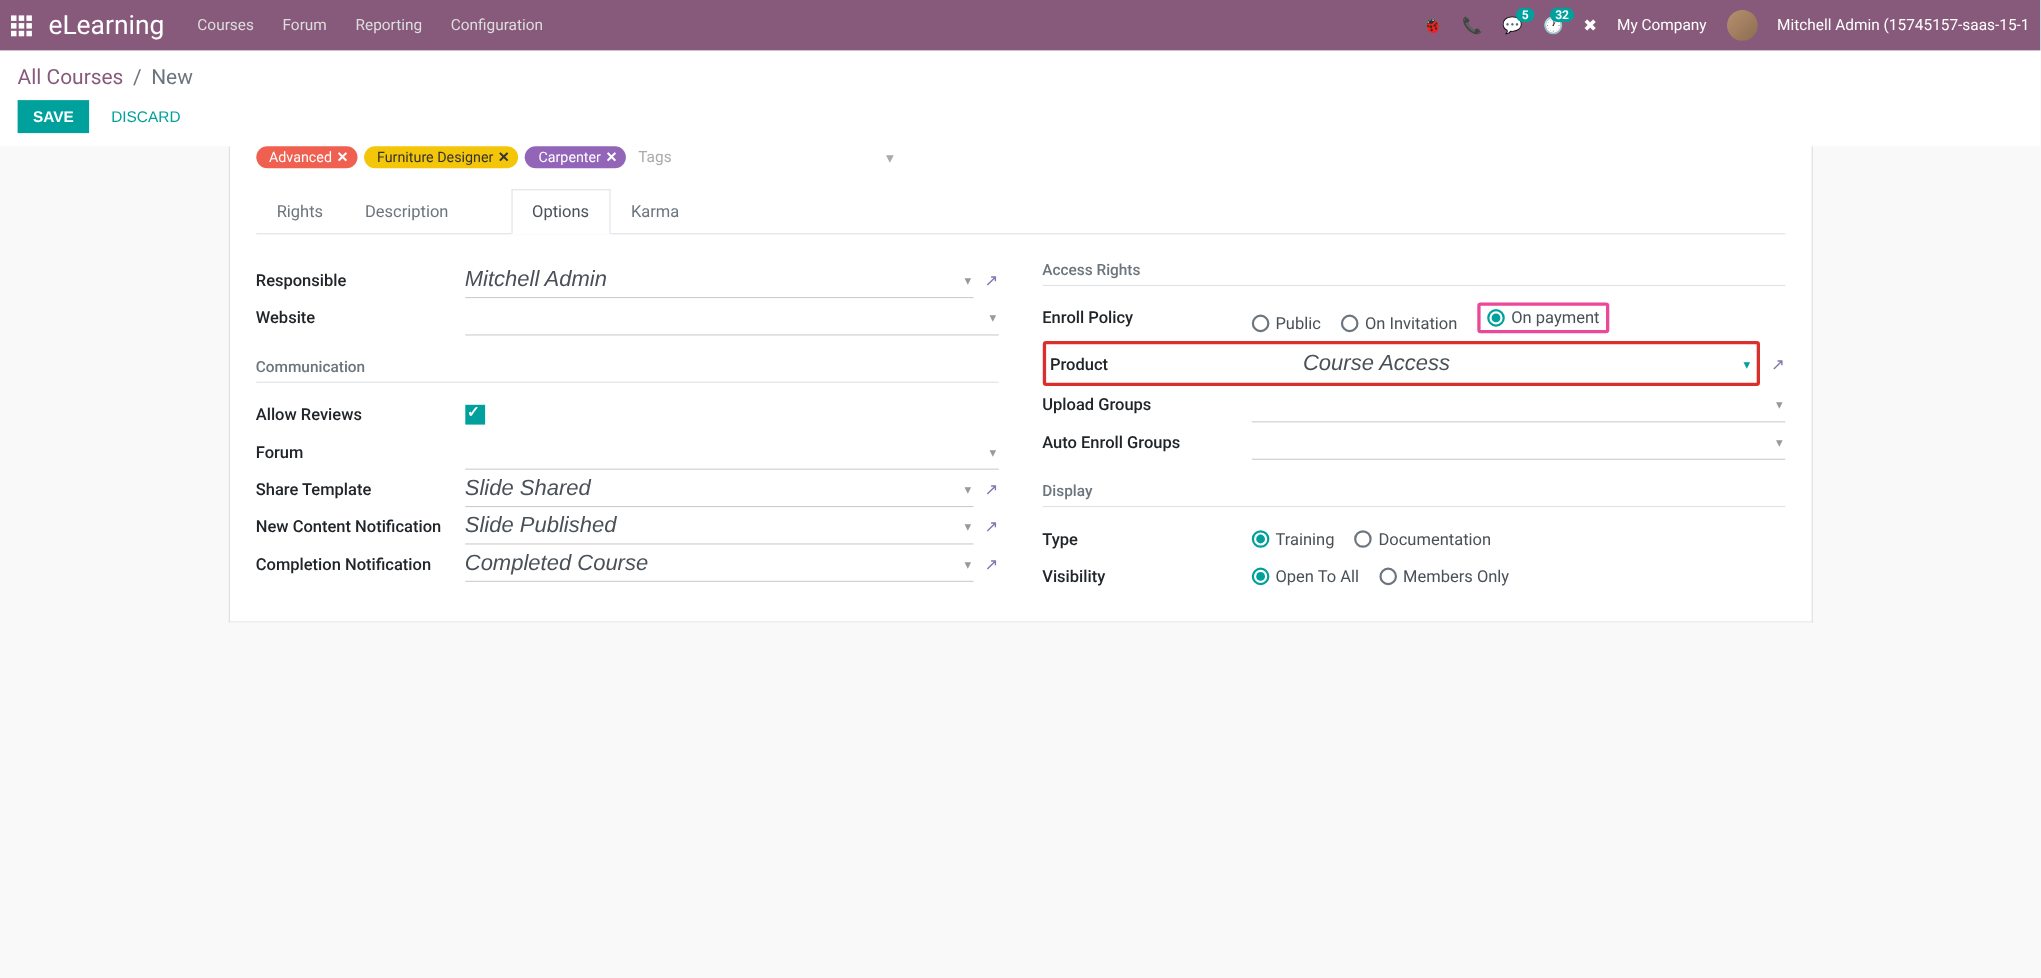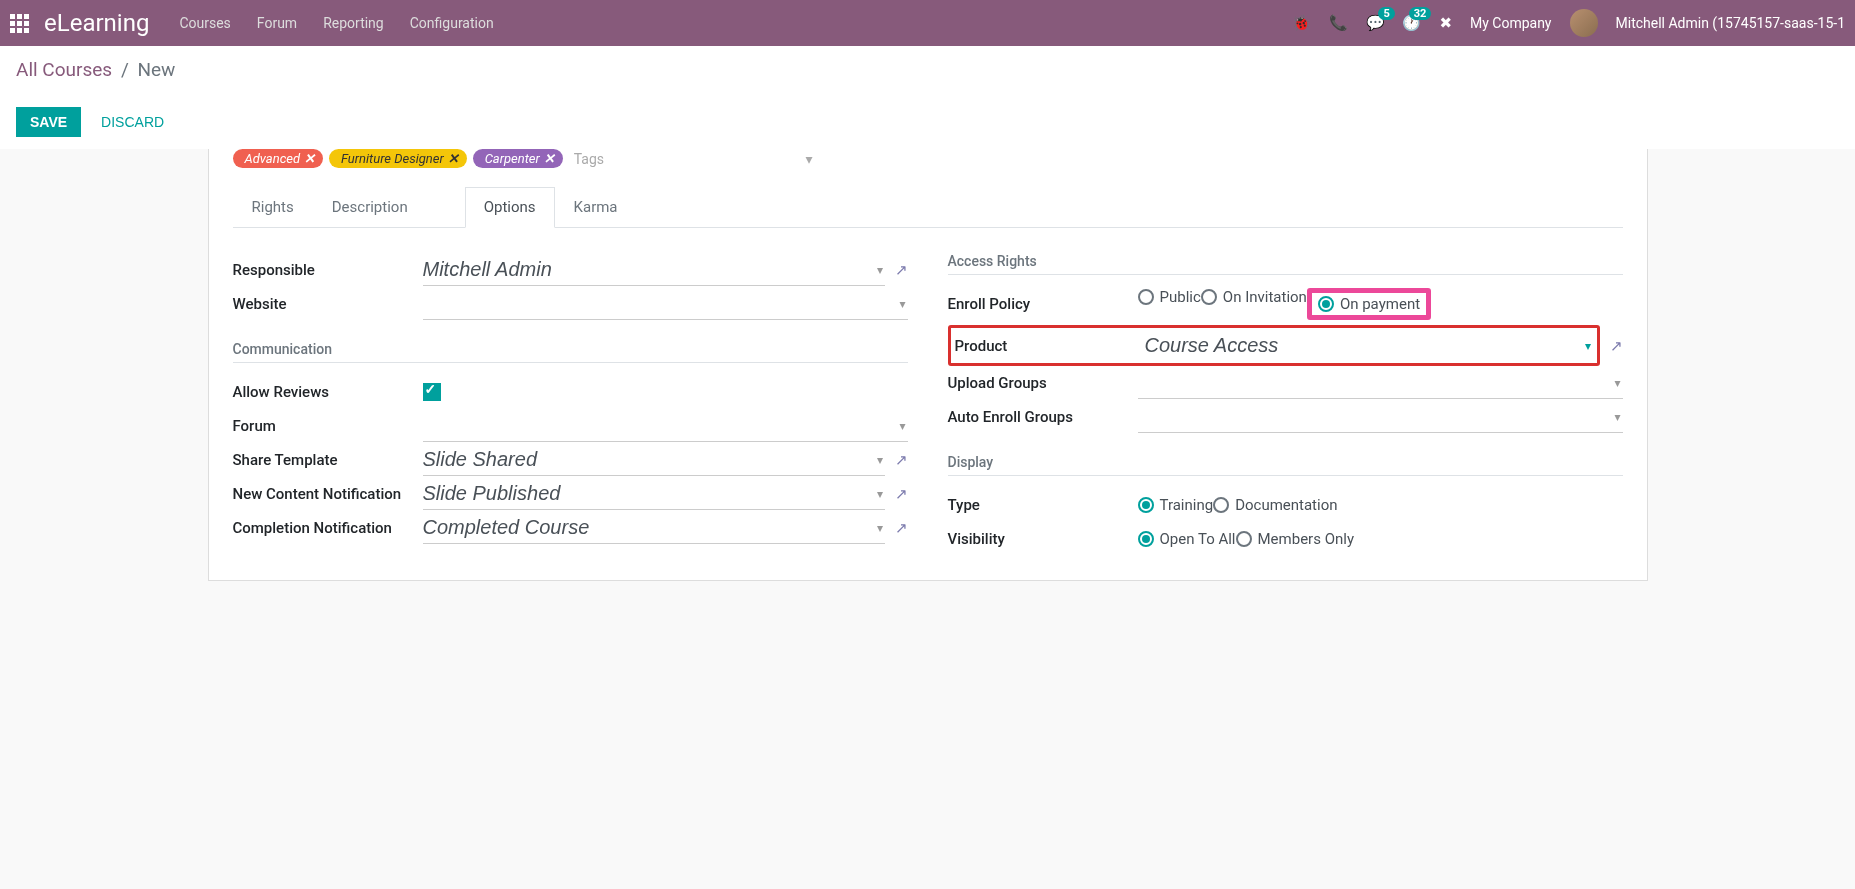--- a/index.html
+++ b/index.html
@@ -11,31 +11,31 @@
 .brand { font-size: 24px; font-weight: 400; margin-right: 30px; }
 .nav-menu { display: flex; gap: 26px; }
 .nav-menu a { color: #ddd; text-decoration: none; font-size: 14px; }
 .nav-right { margin-left: auto; display: flex; align-items: center; gap: 18px; }
 .nav-icon { color: #fff; font-size: 15px; position: relative; cursor: pointer; }
 .badge { position: absolute; top: -7px; right: -10px; background: #00a09d; color: #fff; border-radius: 10px; padding: 0 5px; font-size: 11px; font-weight: bold; }
 .avatar { width: 28px; height: 28px; border-radius: 50%; background: linear-gradient(135deg, #b89070, #8a6d4f); display: inline-block; }
 .user-label { color: #fff; font-size: 14px; }
 
 .topbar { background: #fff; padding: 12px 16px; }
-.breadcrumb { font-size: 19px; margin-bottom: 26px; }
+.breadcrumb { font-size: 19px; margin-bottom: 10px; }
 .breadcrumb .link { color: #875a7b; cursor: pointer; }
 .breadcrumb .sep { color: #6c757d; margin: 0 4px; }
 .breadcrumb .current { color: #6c757d; }
 .actions { display: flex; gap: 20px; align-items: center; }
 .btn-save { background: #00a09d; color: #fff; border: none; padding: 7px 14px; font-size: 14px; font-weight: bold; cursor: pointer; }
 .btn-discard { background: none; border: none; color: #00a09d; font-size: 14px; font-weight: 500; cursor: pointer; }
 
 .form-sheet { background: #fff; margin: 0 auto; max-width: 1440px; padding: 0 24px 24px; border: 1px solid #ddd; border-top: none; }
 .tags-row { display: flex; align-items: center; gap: 6px; padding: 0 0 10px; border-bottom: 1px solid transparent; }
-.tag { border-radius: 12px; padding: 2px 8px 2px 12px; color: #fff; font-size: 13px; display: inline-flex; align-items: center; gap: 4px; font-style: italic; }
+.tag { border-radius: 12px; padding: 2px 8px 2px 12px; color: #fff; font-size: 13px; display: inline-flex; align-items: center; gap: 4px; }
 .tag-red { background: #f06050; }
 .tag-yellow { background: #f4c609; color: #333; }
 .tag-purple { background: #9365b8; }
 .tag-x { font-weight: bold; cursor: pointer; }
 .tags-placeholder { color: #aaa; font-size: 14px; margin-left: 5px; flex: 1; }
 .tags-caret { color: #aaa; }
 
 .tabs { display: flex; border-bottom: 1px solid #dee2e6; margin-top: 8px; }
 .tab { padding: 10px 18px; border: 1px solid transparent; color: #6c757d; cursor: pointer; font-size: 15px; }
 .tab.active { border: 1px solid #dee2e6; border-bottom: 1px solid #fff; color: #495057; margin-bottom: -1px; background: #fff; margin-left: 38px; }
@@ -44,32 +44,32 @@
 .col { flex: 1; }
 .section-title { color: #6c757d; font-size: 14px; font-weight: 500; border-bottom: 1px solid #dee2e6; padding-bottom: 5px; margin-bottom: 12px; margin-top: 20px; }
 .section-title:first-child { margin-top: 0; }
 .field-row { display: flex; align-items: center; min-height: 34px; }
 .field-label { width: 190px; font-size: 15px; color: #212529; font-weight: 500; }
 .field-value { flex: 1; display: flex; align-items: center; position: relative; }
 .input-line { flex: 1; border: none; border-bottom: 1px solid #ccc; font-size: 20px; padding: 4px 20px 4px 0; background: transparent; color: #495057; font-style: italic; }
 .dropdown-caret { position: absolute; right: 2px; color: #999; font-size: 12px; pointer-events: none; }
 .ext-link { margin-left: 10px; color: #7c7bad; cursor: pointer; font-size: 15px; }
 
-.radio-group { display: flex; align-items: flex-start; flex-wrap: wrap; }
+.radio-group { display: flex; gap: 18px; align-items: flex-end; flex-wrap: wrap; }
 .radio-item { display: flex; align-items: center; gap: 6px; cursor: pointer; }
 .radio { width: 16px; height: 16px; border: 2px solid #6c757d; border-radius: 50%; position: relative; }
 .radio.checked { border-color: #00a09d; }
 .radio.checked::after { content: ''; position: absolute; top: 2px; left: 2px; width: 8px; height: 8px; background: #00a09d; border-radius: 50%; }
 .radio-label { font-size: 15px; color: #495057; }
 
 .checkbox { width: 18px; height: 18px; background: #00a09d; position: relative; cursor: pointer; }
 .checkbox::after { content: '✓'; color: #fff; position: absolute; top: -2px; left: 2px; font-size: 14px; font-weight: bold; }
 
-.highlight-box { border: 5px solid #ec4899; border-radius: 3px; padding: 2px 6px; }
-.highlight-row { border: 3px solid #d9302e; border-radius: 3px; padding: 2px 4px; display: flex; align-items: center; }
+.highlight-box { border: 3px solid #ec4899; border-radius: 3px; padding: 2px 6px; }
+.highlight-row { border: 3px solid #d9302e; border-radius: 3px; padding: 2px 4px; display: flex; align-items: center; gap: 40px; }
 </style>
 </head>
 <body>
 
 <div class="navbar">
   <div class="apps-icon">
       <span></span>
       <span></span>
       <span></span>
       <span></span>

